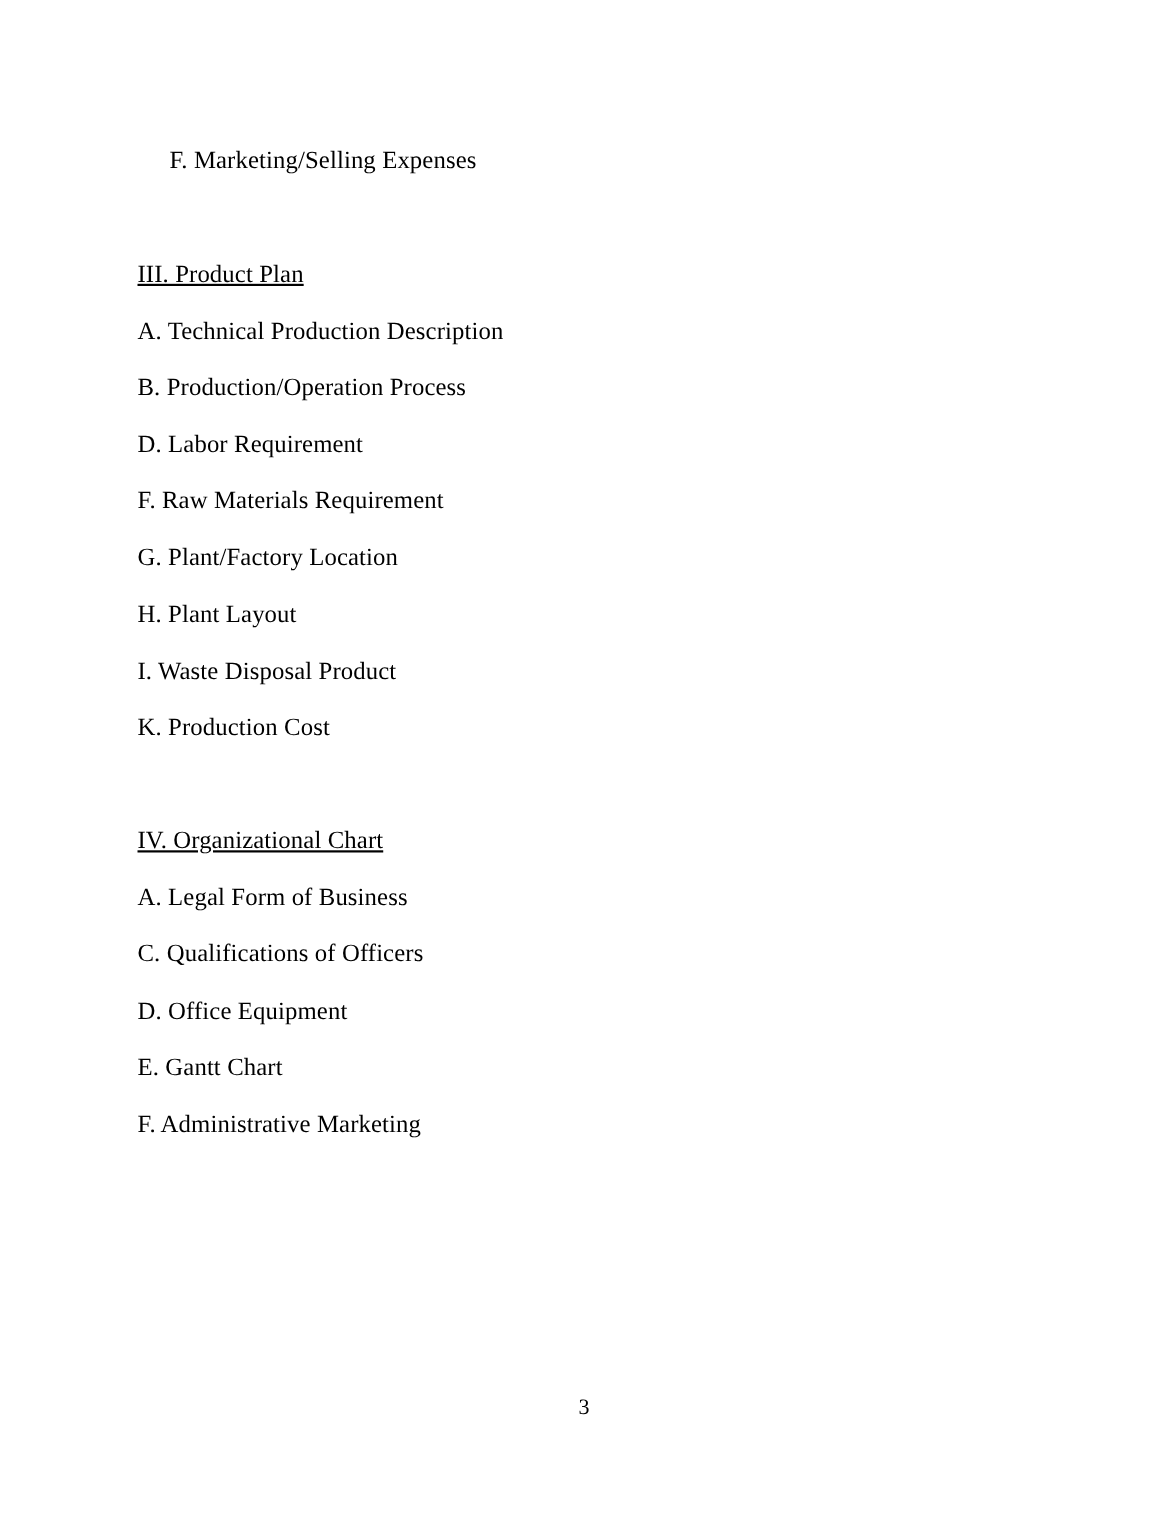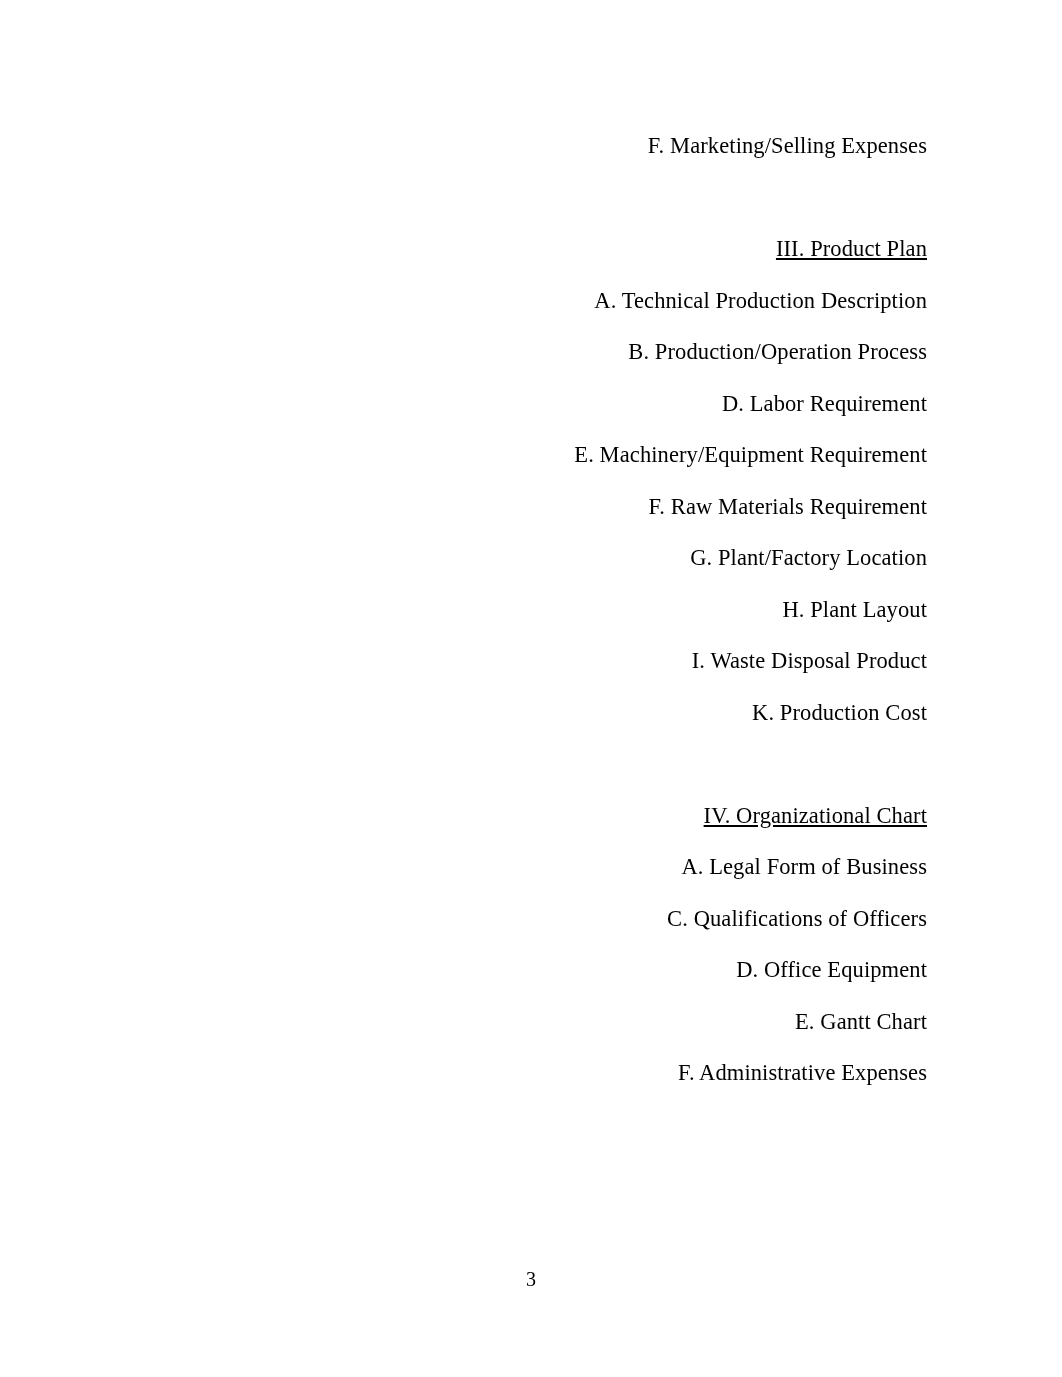--- a/index.html
+++ b/index.html
@@ -18,24 +18,23 @@
   .page {
     position: relative;
     width: 1062px;
     height: 1377px;
     box-sizing: border-box;
     background: #ffffff;
     overflow: hidden;
   }
   .content {
     position: absolute;
-    left: 107px;
+    left: 125px;
     top: 120px;
     width: 820px;
-    text-align: right;
   }
   .outline-line {
     font-size: 22.5px;
     line-height: 51.5px;
     color: #000000;
     white-space: pre;
     letter-spacing: 0.1px;
   }
   .outline-line.indented {
     padding-left: 29px;
@@ -61,29 +60,28 @@
 
 <div class="page">
 
   <div class="content">
 
   <div class="outline-line indented">F. Marketing/Selling Expenses</div>
       <div class="outline-line section-gap">III. Product Plan</div>
       <div class="outline-line">A. Technical Production Description</div>
       <div class="outline-line">B. Production/Operation Process</div>
       <div class="outline-line">D. Labor Requirement</div>
-      <div class="outline-line">E. Machinery/Equipment Requirement</div>
       <div class="outline-line">F. Raw Materials Requirement</div>
       <div class="outline-line">G. Plant/Factory Location</div>
       <div class="outline-line">H. Plant Layout</div>
       <div class="outline-line">I. Waste Disposal Product</div>
       <div class="outline-line">K. Production Cost</div>
       <div class="outline-line section-gap">IV. Organizational Chart</div>
       <div class="outline-line">A. Legal Form of Business</div>
       <div class="outline-line">C. Qualifications of Officers</div>
       <div class="outline-line">D. Office Equipment</div>
       <div class="outline-line">E. Gantt Chart</div>
-      <div class="outline-line">F. Administrative Expenses</div>
+      <div class="outline-line">F. Administrative Marketing</div>
     </div>
 
   <div class="page-number">3</div>
 
 </div>
 
 </body></html>

